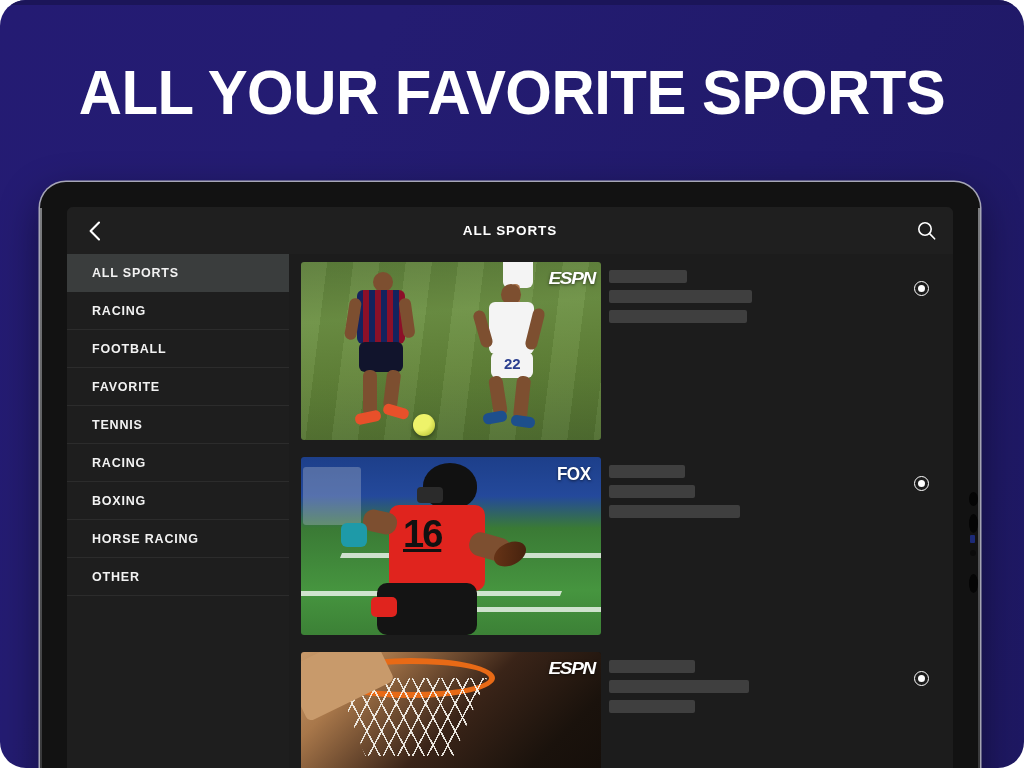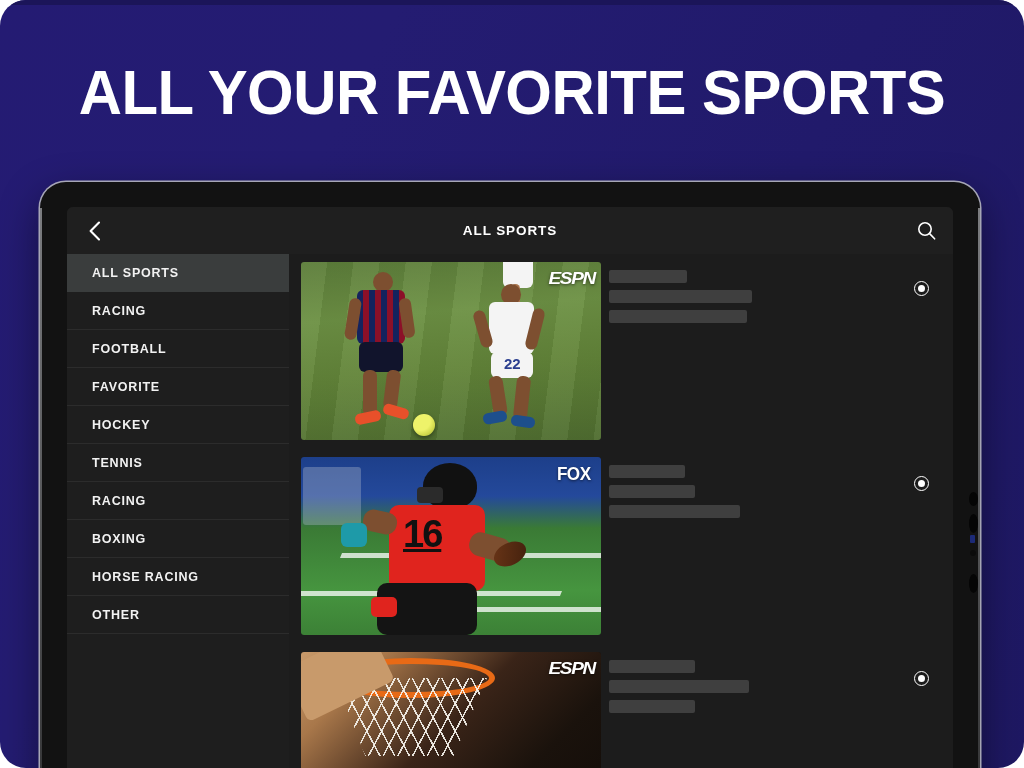--- a/index.html
+++ b/index.html
@@ -345,23 +345,20 @@
           <div class="side-item">
             <span>RACING</span>
           </div>
           <div class="side-item">
             <span>FOOTBALL</span>
           </div>
           <div class="side-item">
             <span>FAVORITE</span>
           </div>
           <div class="side-item">
-            <span>HOCKEY</span>
-          </div>
-          <div class="side-item">
             <span>TENNIS</span>
           </div>
           <div class="side-item">
             <span>RACING</span>
           </div>
           <div class="side-item">
             <span>BOXING</span>
           </div>
           <div class="side-item">
             <span>HORSE RACING</span>

